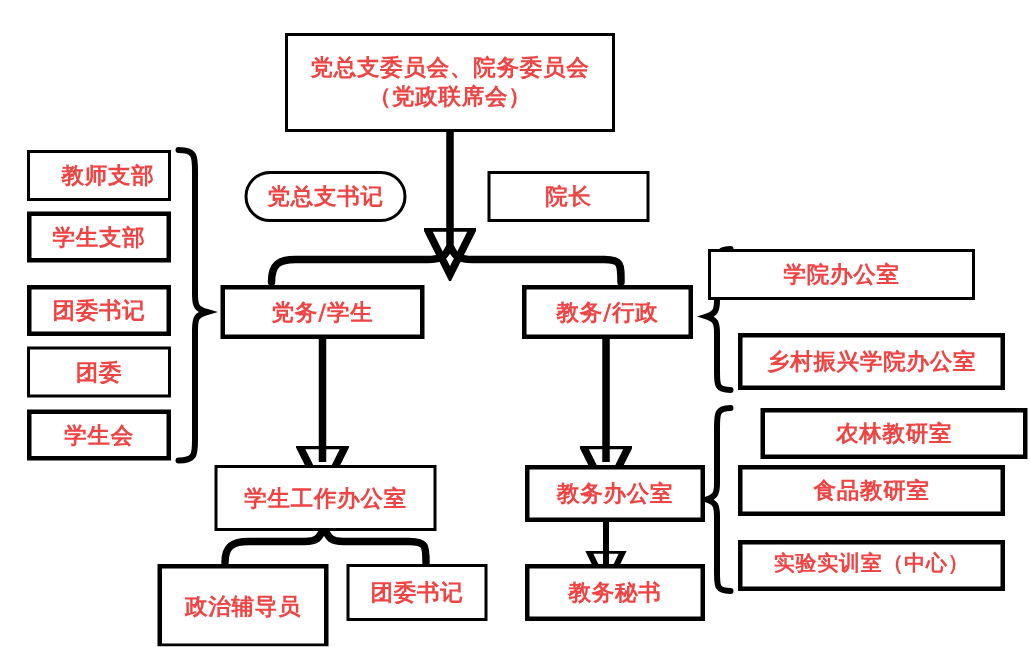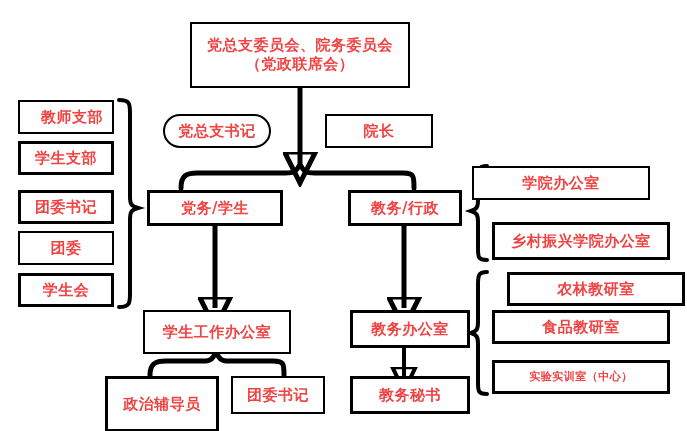--- a/index.html
+++ b/index.html
@@ -26,21 +26,21 @@
     text-align: center;
     color: #ef4444;
     font-weight: 700;
     line-height: 1.25;
     letter-spacing: 0.5px;
     white-space: pre-line;
     z-index: 2;
   }
   .node.thick { border-width: 3px; }
   .t15 { font-size: 15px; }
-  .t14 { font-size: 11px; }
+  .t14 { font-size: 14px; }
   svg.overlay {
     position: absolute;
     left: 0;
     top: 0;
     width: 687px;
     height: 431px;
     z-index: 1;
     pointer-events: none;
   }
   svg.overlay path, svg.overlay line { fill: none; stroke: #000000; }

